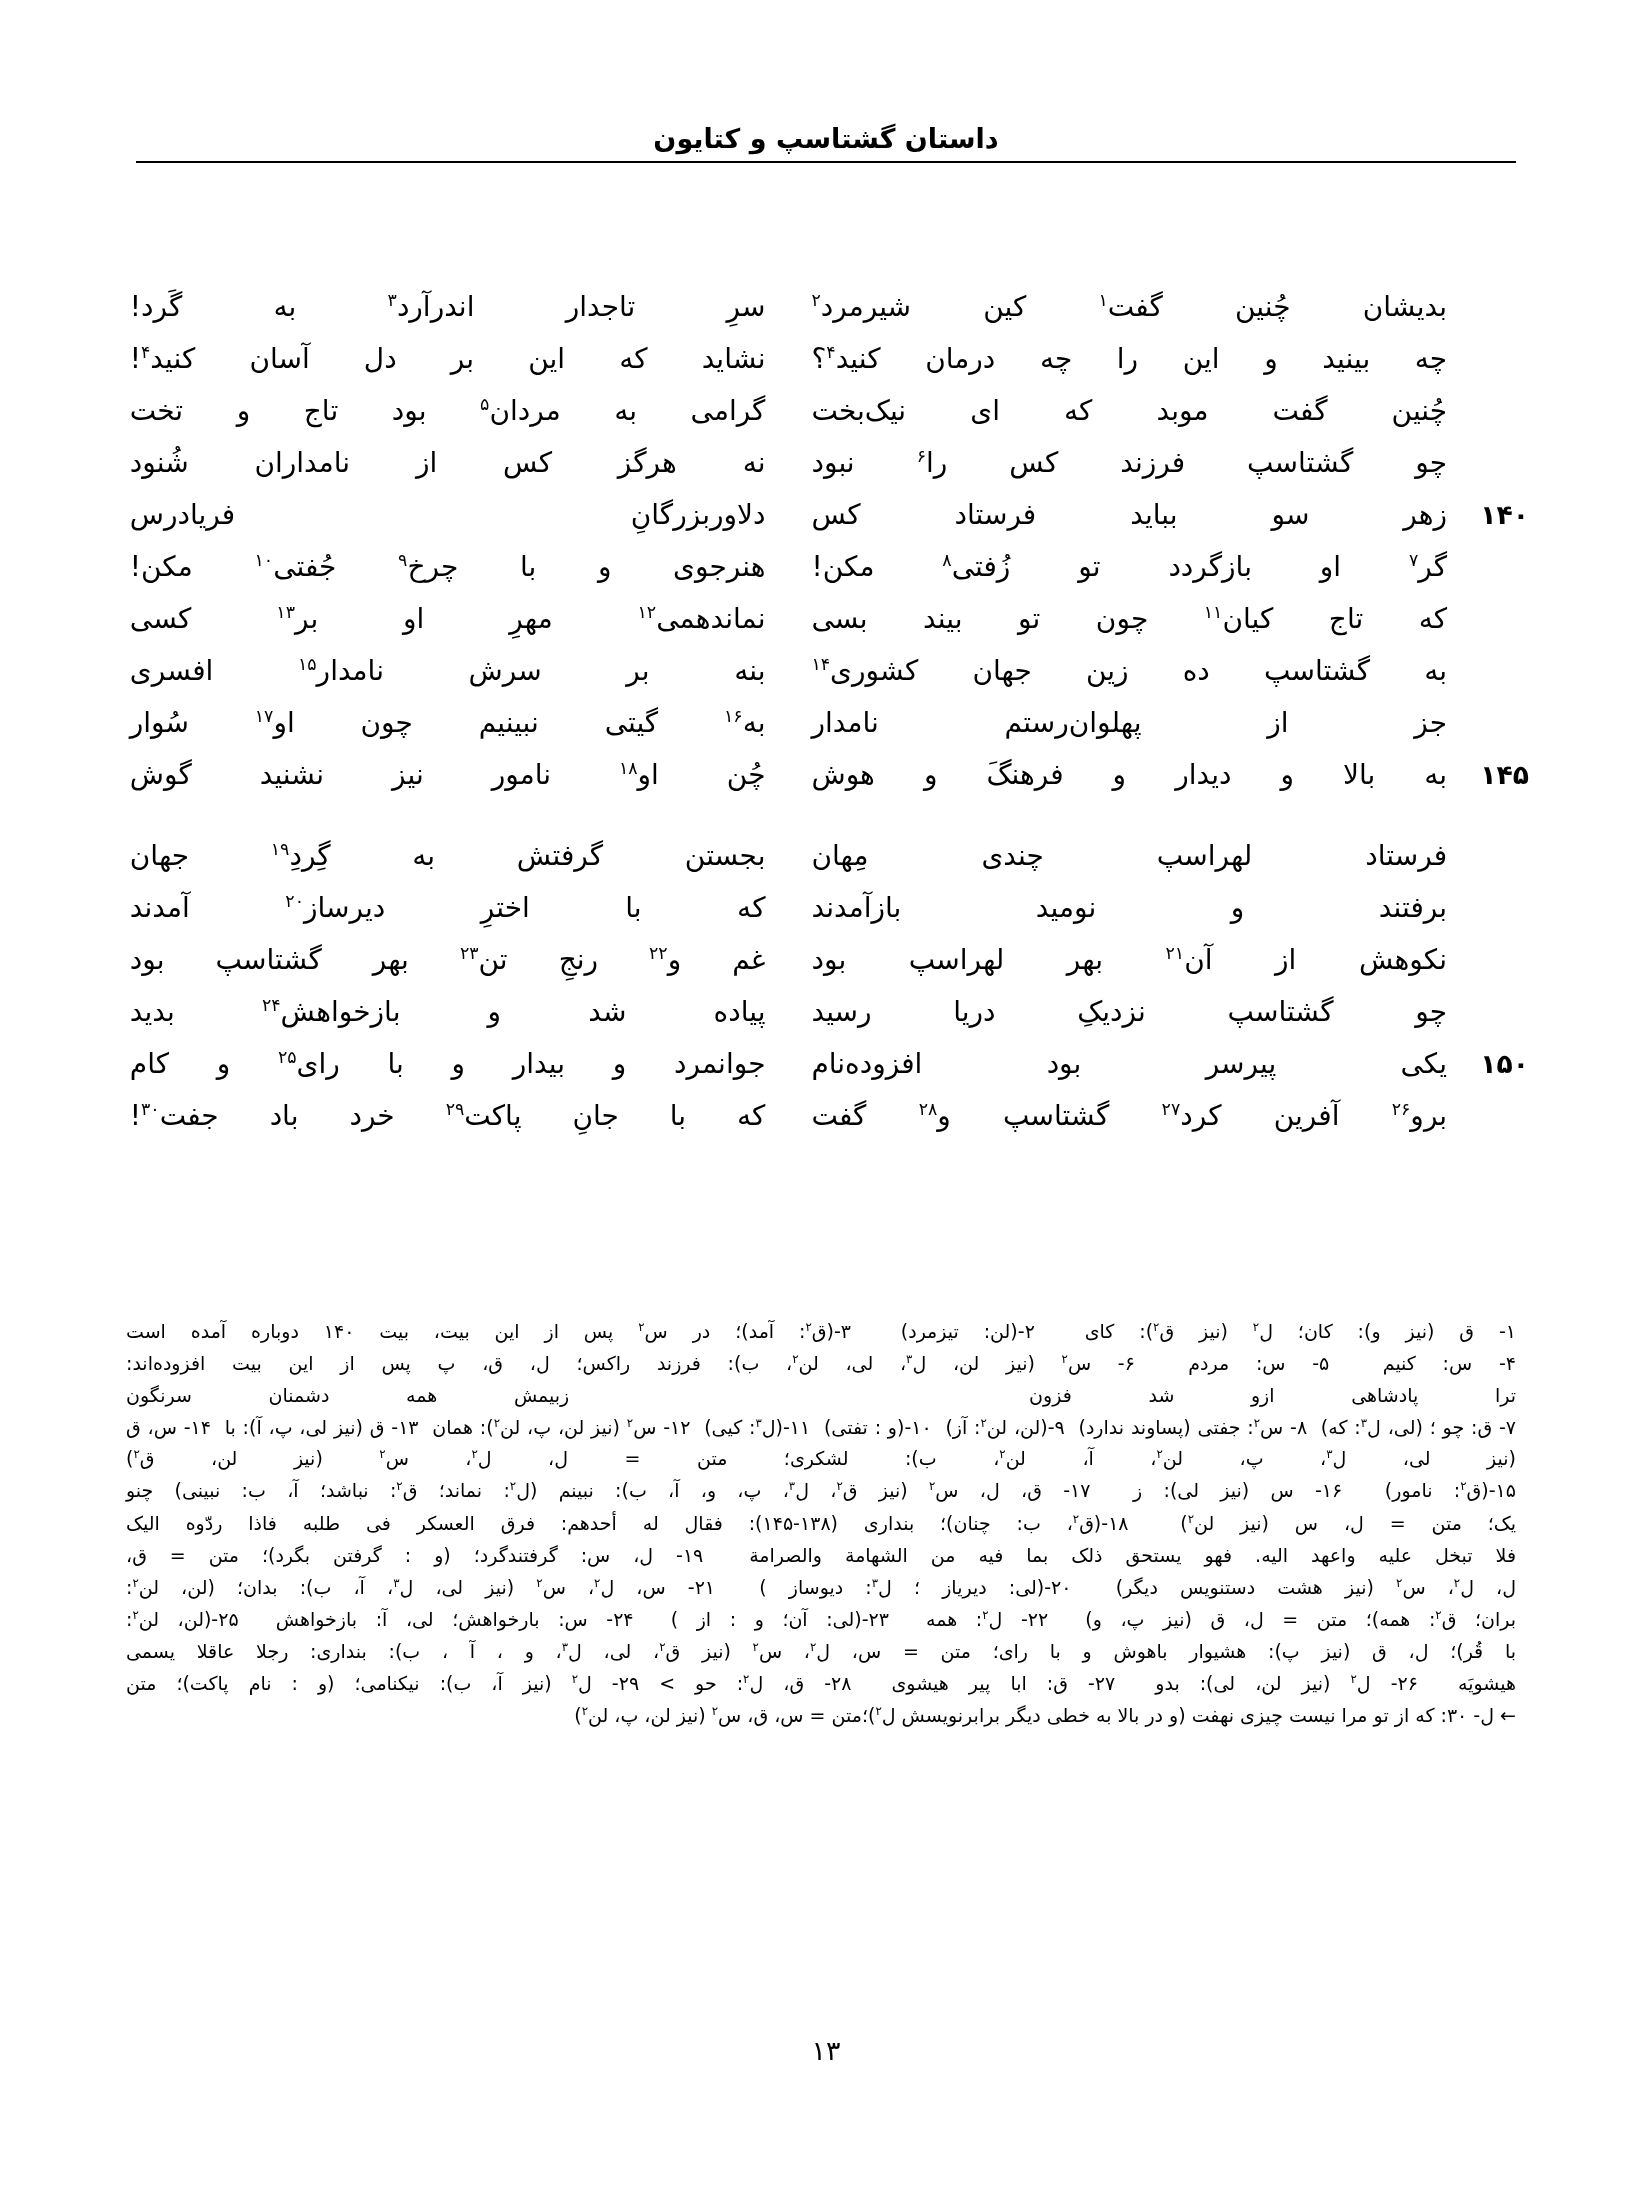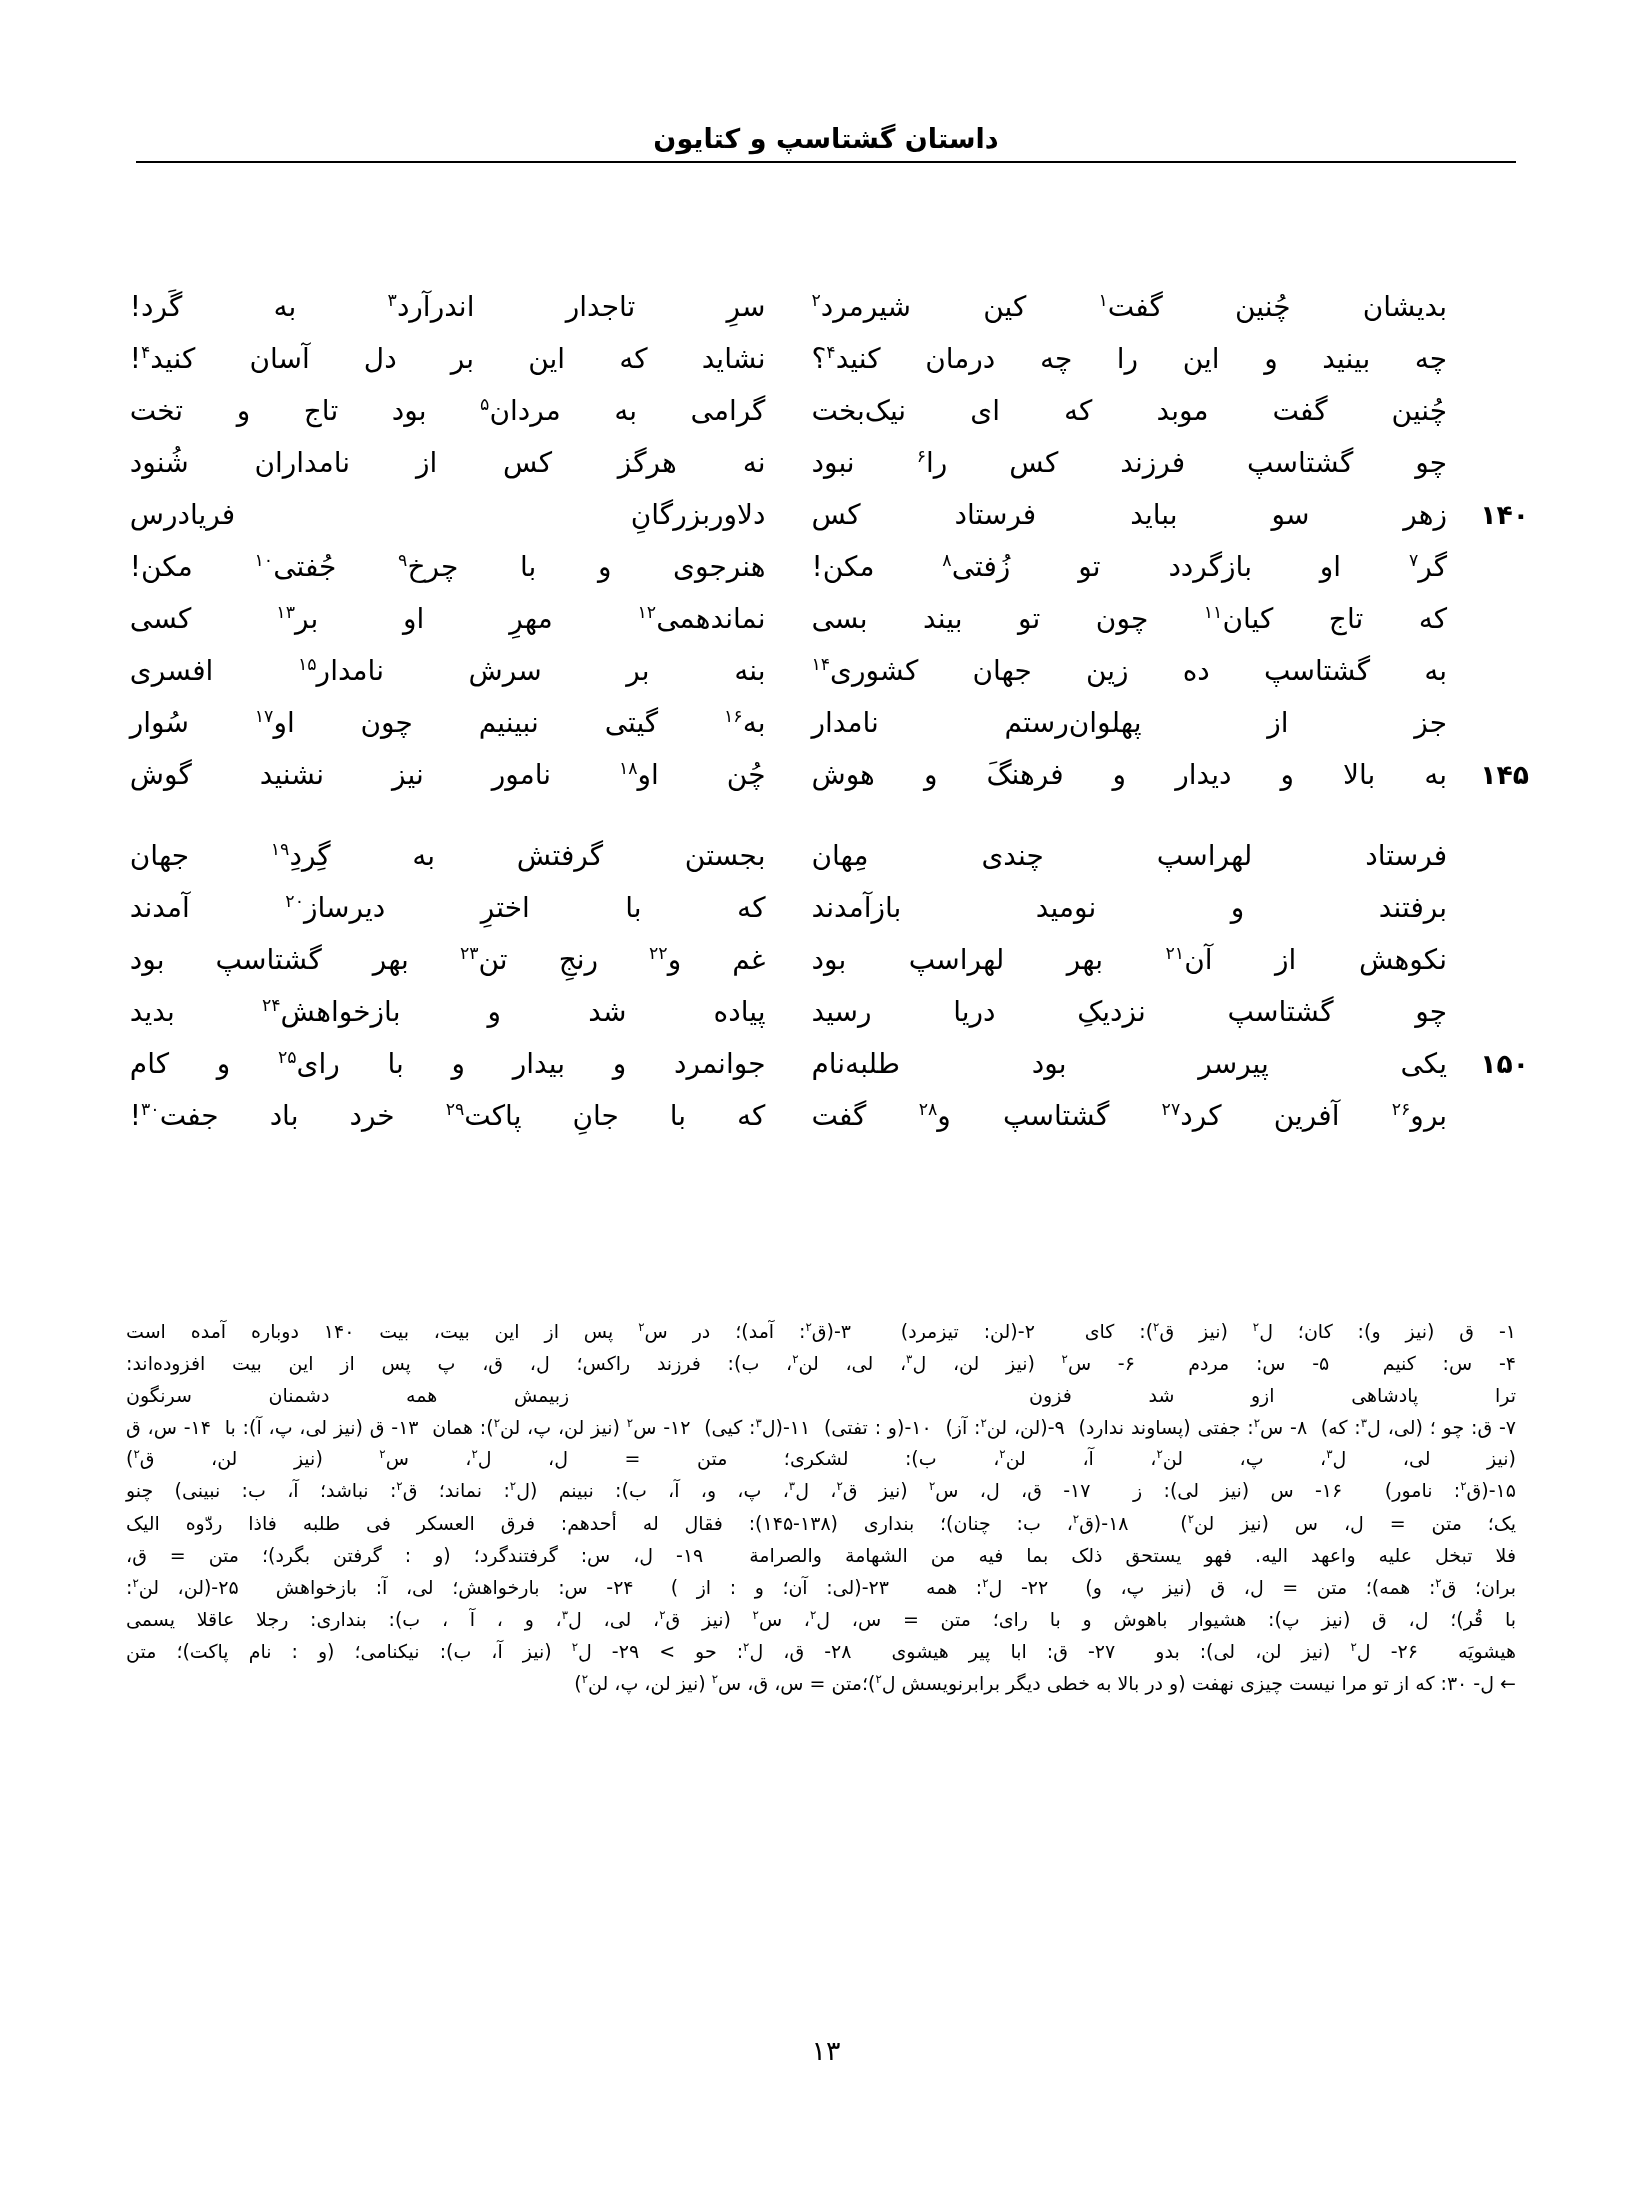--- a/index.html
+++ b/index.html
@@ -199,39 +199,40 @@
           <div class="hemi">نکوهش از آن<sup>۲۱</sup> بهر لهراسپ بود</div>
           <div class="hemi second">غم و<sup>۲۲</sup> رنجِ تن<sup>۲۳</sup> بهر گشتاسپ بود</div>
         </div>
         <div class="beyt">
           <div class="num-col"></div>
           <div class="hemi">چو گشتاسپ نزدیکِ دریا رسید</div>
           <div class="hemi second">پیاده شد و بازخواهش<sup>۲۴</sup> بدید</div>
         </div>
         <div class="beyt">
           <div class="num-col">۱۵۰</div>
-          <div class="hemi">یکی پیرسر بود طلبه‌نام</div>
+          <div class="hemi">یکی پیرسر بود افزوده‌نام</div>
           <div class="hemi second">جوانمرد و بیدار و با رای<sup>۲۵</sup> و کام</div>
         </div>
         <div class="beyt">
           <div class="num-col"></div>
           <div class="hemi">برو<sup>۲۶</sup> آفرین کرد<sup>۲۷</sup> گشتاسپ و<sup>۲۸</sup> گفت</div>
           <div class="hemi second">که با جانِ پاکت<sup>۲۹</sup> خرد باد جفت<sup>۳۰</sup>!</div>
         </div>
       </div>
   </div>
 
   <div class="apparatus" id="apparatus">
       <div class="appline">۱- ق (نیز و): کان؛ ل<sup>۲</sup> (نیز ق<sup>۲</sup>): کای&nbsp;&nbsp;۲-(لن: تیزمرد)&nbsp;&nbsp;۳-(ق<sup>۲</sup>: آمد)؛ در س<sup>۲</sup> پس از این بیت، بیت ۱۴۰ دوباره آمده است</div>
       <div class="appline">۴- س: کنیم&nbsp;&nbsp;۵- س: مردم&nbsp;&nbsp;۶- س<sup>۲</sup> (نیز لن، ل<sup>۳</sup>، لی، لن<sup>۲</sup>، ب): فرزند راکس؛ ل، ق، پ پس از این بیت افزوده‌اند:</div>
       <div class="appline">ترا پادشاهی ازو شد فزون&nbsp;&nbsp;&nbsp;&nbsp;&nbsp;&nbsp;زبیمش همه دشمنان سرنگون</div>
       <div class="appline">۷- ق: چو ؛ (لی، ل<sup>۳</sup>: که)&nbsp;&nbsp;۸- س<sup>۲</sup>: جفتی (پساوند ندارد)&nbsp;&nbsp;۹-(لن، لن<sup>۲</sup>: آز)&nbsp;&nbsp;۱۰-(و : تفتی)&nbsp;&nbsp;۱۱-(ل<sup>۳</sup>: کیی)&nbsp;&nbsp;۱۲- س<sup>۲</sup> (نیز لن، پ، لن<sup>۲</sup>): همان&nbsp;&nbsp;۱۳- ق (نیز لی، پ، آ): با&nbsp;&nbsp;۱۴- س، ق (نیز لی، ل<sup>۳</sup>، پ، لن<sup>۲</sup>، آ، لن<sup>۲</sup>، ب): لشکری؛ متن = ل، ل<sup>۲</sup>، س<sup>۲</sup> (نیز لن، ق<sup>۲</sup>)</div>
       <div class="appline">۱۵-(ق<sup>۲</sup>: نامور)&nbsp;&nbsp;۱۶- س (نیز لی): ز&nbsp;&nbsp;۱۷- ق، ل، س<sup>۲</sup> (نیز ق<sup>۲</sup>، ل<sup>۳</sup>، پ، و، آ، ب): نبینم (ل<sup>۲</sup>: نماند؛ ق<sup>۲</sup>: نباشد؛ آ، ب: نبینی) چنو</div>
       <div class="appline">یک؛ متن = ل، س (نیز لن<sup>۲</sup>)&nbsp;&nbsp;۱۸-(ق<sup>۲</sup>، ب: چنان)؛ بنداری (۱۳۸-۱۴۵): فقال له أحدهم: فرق العسکر فی طلبه فاذا ردّوه الیک</div>
       <div class="appline">فلا تبخل علیه واعهد الیه. فهو یستحق ذلک بما فیه من الشهامة والصرامة&nbsp;&nbsp;۱۹- ل، س: گرفتندگرد؛ (و : گرفتن بگرد)؛ متن = ق،</div>
+      <div class="appline">ل، ل<sup>۲</sup>، س<sup>۲</sup> (نیز هشت دستنویس دیگر)&nbsp;&nbsp;۲۰-(لی: دیریاز ؛ ل<sup>۳</sup>: دیوساز )&nbsp;&nbsp;۲۱- س، ل<sup>۲</sup>، س<sup>۲</sup> (نیز لی، ل<sup>۳</sup>، آ، ب): بدان؛ (لن، لن<sup>۲</sup>:</div>
       <div class="appline">بران؛ ق<sup>۲</sup>: همه)؛ متن = ل، ق (نیز پ، و)&nbsp;&nbsp;۲۲- ل<sup>۲</sup>: همه&nbsp;&nbsp;۲۳-(لی: آن؛ و : از )&nbsp;&nbsp;۲۴- س: بارخواهش؛ لی، آ: بازخواهش&nbsp;&nbsp;۲۵-(لن، لن<sup>۲</sup>:</div>
       <div class="appline">با قُر)؛ ل، ق (نیز پ): هشیوار باهوش و با رای؛ متن = س، ل<sup>۲</sup>، س<sup>۲</sup> (نیز ق<sup>۲</sup>، لی، ل<sup>۳</sup>، و ، آ ، ب): بنداری: رجلا عاقلا یسمی</div>
       <div class="appline">هیشویَه&nbsp;&nbsp;۲۶- ل<sup>۲</sup> (نیز لن، لی): بدو&nbsp;&nbsp;۲۷- ق: ابا پیر هیشوی&nbsp;&nbsp;۲۸- ق، ل<sup>۲</sup>: حو &gt; ۲۹- ل<sup>۲</sup> (نیز آ، ب): نیکنامی؛ (و : نام پاکت)؛ متن</div>
       <div class="appline last">← ل- ۳۰: که از تو مرا نیست چیزی نهفت (و در بالا به خطی دیگر برابرنویسش ل<sup>۲</sup>)؛متن = س، ق، س<sup>۲</sup> (نیز لن، پ، لن<sup>۲</sup>)</div>
     </div>
 
   <div class="folio">۱۳</div>
 
 </div>
 

